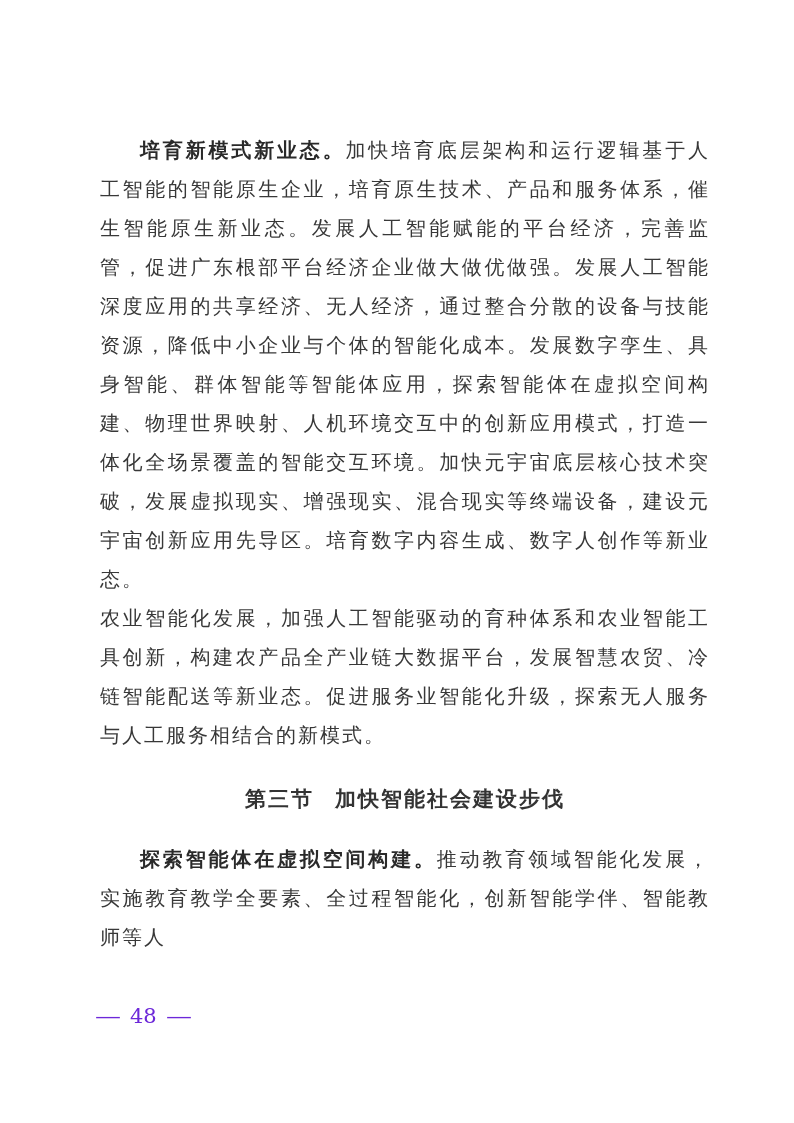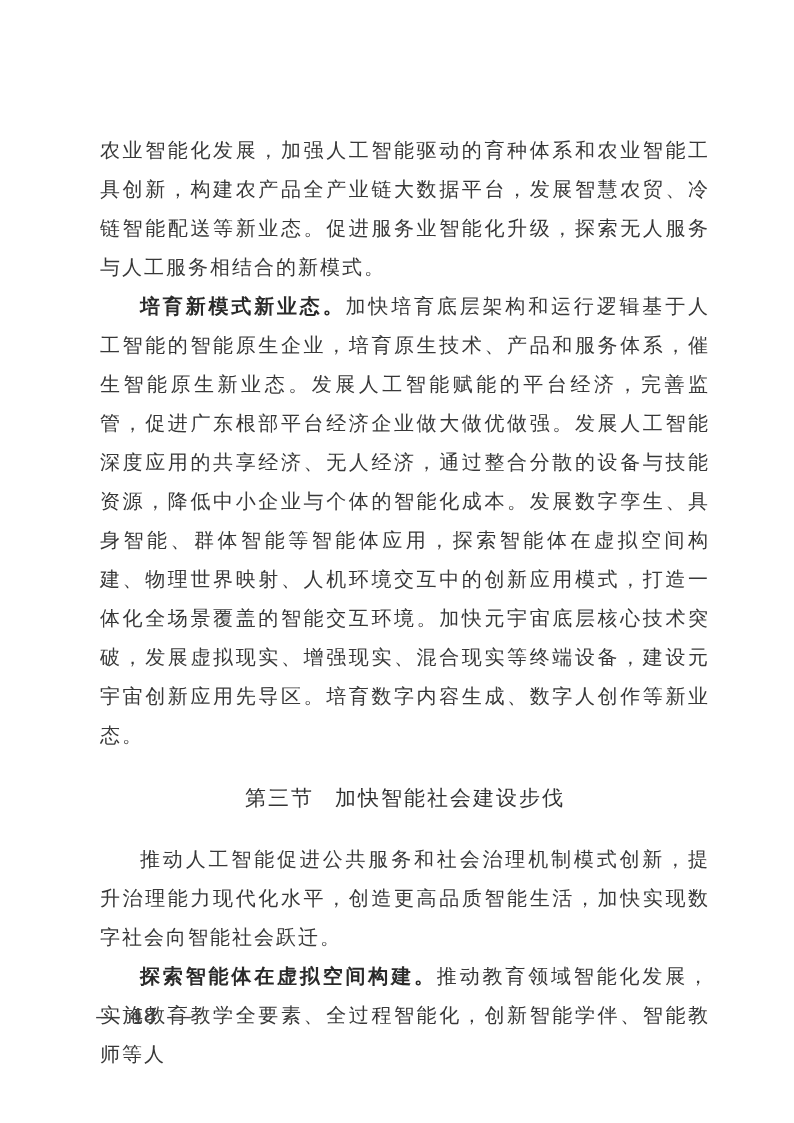--- a/index.html
+++ b/index.html
@@ -38,67 +38,64 @@
   .lead-bold {
     font-weight: 700;
     color: #2a2a2a;
   }
   .section-heading {
     margin: 24px 0 22px 0;
     font-size: 21px;
     line-height: 39px;
     letter-spacing: 2px;
     text-align: center;
-    font-weight: 400;
+    font-weight: 700;
     color: #333333;
   }
   .section-heading .chapter-label {
     margin-right: 21px;
   }
   .page-footer {
     position: absolute;
     left: 98px;
     top: 1003px;
     font-size: 20px;
     line-height: 26px;
-    color: #404040;
+    color: #6d28d9;
     letter-spacing: 0;
   }
   .page-footer .dash {
     display: inline-block;
     transform: scaleX(1.3);
   }
   .page-footer .page-num {
     display: inline-block;
     margin: 0 12px;
     font-size: 21px;
   }
 </style>
 </head>
 <body>
 
 <div class="page">
 
   <div class="doc-body">
 
+    <p class="para indent">
+      <span class="lead-bold">培育新模式新业态。</span><span>加快培育底层架构和运行逻辑基于人工智能的智能原生企业，培育原生技术、产品和服务体系，催生智能原生新业态。发展人工智能赋能的平台经济，完善监管，促进广东根部平台经济企业做大做优做强。发展人工智能深度应用的共享经济、无人经济，通过整合分散的设备与技能资源，降低中小企业与个体的智能化成本。发展数字孪生、具身智能、群体智能等智能体应用，探索智能体在虚拟空间构建、物理世界映射、人机环境交互中的创新应用模式，打造一体化全场景覆盖的智能交互环境。加快元宇宙底层核心技术突破，发展虚拟现实、增强现实、混合现实等终端设备，建设元宇宙创新应用先导区。培育数字内容生成、数字人创作等新业态。</span>
+    </p>
+
     <p class="para">
       <span>农业智能化发展，加强人工智能驱动的育种体系和农业智能工具创新，构建农产品全产业链大数据平台，发展智慧农贸、冷链智能配送等新业态。促进服务业智能化升级，探索无人服务与人工服务相结合的新模式。</span>
-    </p>
-
-    <p class="para indent">
-      <span class="lead-bold">培育新模式新业态。</span><span>加快培育底层架构和运行逻辑基于人工智能的智能原生企业，培育原生技术、产品和服务体系，催生智能原生新业态。发展人工智能赋能的平台经济，完善监管，促进广东根部平台经济企业做大做优做强。发展人工智能深度应用的共享经济、无人经济，通过整合分散的设备与技能资源，降低中小企业与个体的智能化成本。发展数字孪生、具身智能、群体智能等智能体应用，探索智能体在虚拟空间构建、物理世界映射、人机环境交互中的创新应用模式，打造一体化全场景覆盖的智能交互环境。加快元宇宙底层核心技术突破，发展虚拟现实、增强现实、混合现实等终端设备，建设元宇宙创新应用先导区。培育数字内容生成、数字人创作等新业态。</span>
     </p>
 
     <h2 class="section-heading">
       <span class="chapter-label">第三节</span><span>加快智能社会建设步伐</span>
     </h2>
 
-    <p class="para indent">
-      <span>推动人工智能促进公共服务和社会治理机制模式创新，提升治理能力现代化水平，创造更高品质智能生活，加快实现数字社会向智能社会跃迁。</span>
-    </p>
 
     <p class="para indent">
       <span class="lead-bold">探索智能体在虚拟空间构建。</span><span>推动教育领域智能化发展，实施教育教学全要素、全过程智能化，创新智能学伴、智能教师等人</span>
     </p>
 
   </div>
 
   <div class="page-footer">
     <span class="dash">—</span><span class="page-num">48</span><span class="dash">—</span>
   </div>

